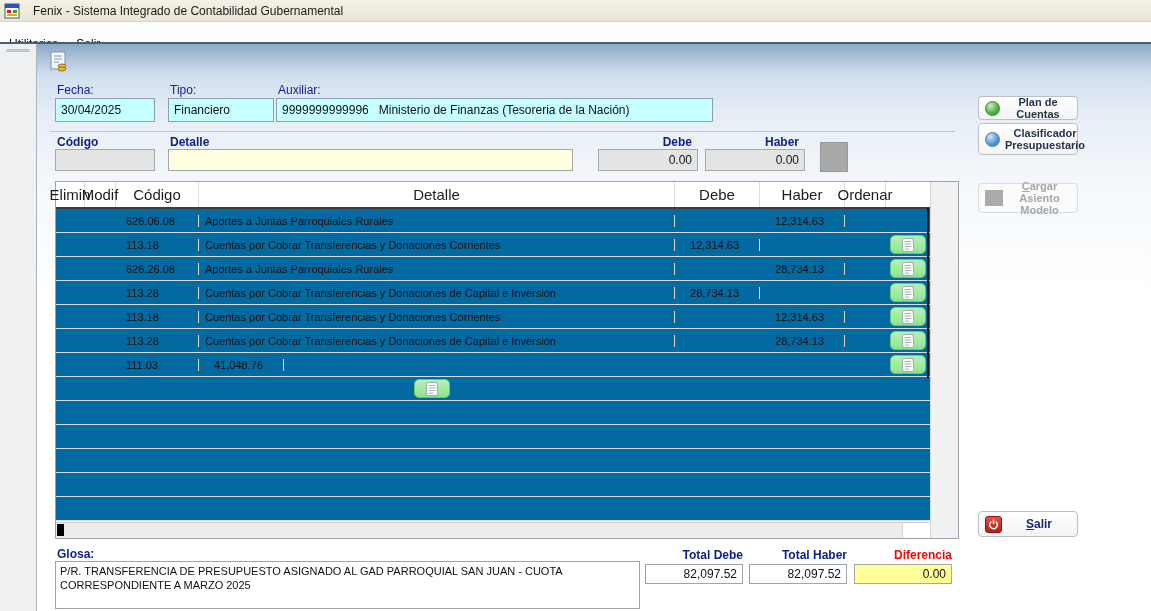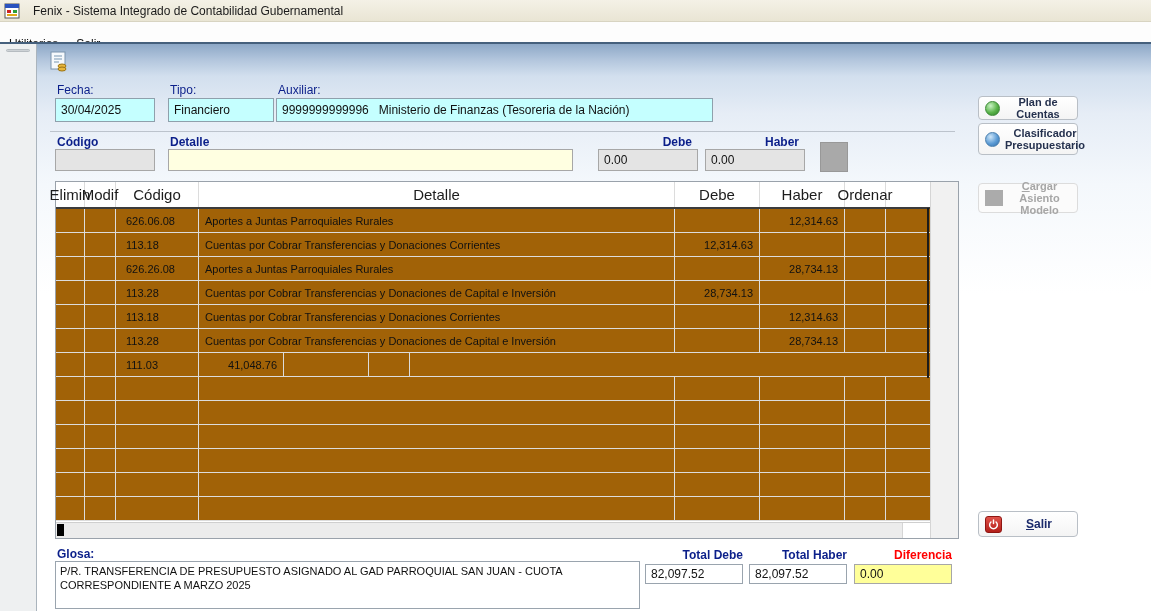--- a/index.html
+++ b/index.html
@@ -36,38 +36,38 @@
   .lbl.right { text-align:right; }
 
   
   .fld { position:absolute; border:1px solid #8fa0ac; font-size:12px; color:#111; padding:0 5px;
     font-family:"Liberation Sans", sans-serif; outline:none; }
   .fld.cyan { background:#c5ffff; }
   .fld.gray { background:#e4e4e4; border-color:#a7a7a7; }
   .fld.yellowish { background:#ffffe1; border-color:#a7a7a7; }
   .fld.white { background:#fff; border-color:#9aa4ae; }
   .fld.diff { background:#ffff99; border-color:#a7a7a7; }
-  .fld.num { }
+  .fld.num { text-align:right; }
   .sep-line { position:absolute; height:1px; background:#bcc3cc; }
 
   .gray-square-btn { position:absolute; left:783px; top:98px; width:28px; height:30px; background:#a9a9a9; border:1px solid #989898; }
 
   
   .grid-wrap { position:absolute; left:18px; top:137px; width:904px; height:358px; border:1px solid #9aa2ab; background:#fff; display:flex; }
   .grid-left { width:874px; display:flex; flex-direction:column; }
   .grid-vstrip { width:28px; background:#f1f1f1; border-left:1px solid #d5d5d5; }
   .grid-header { display:flex; height:27px; background:#fff; border-bottom:2px solid #3c3c3c; }
   .grid-header .cell { display:flex; align-items:center; justify-content:center; font-size:15px; color:#1c1c1c; border-right:1px solid #dcdcdc; }
   .grid-body { position:relative; flex:1; overflow:hidden; }
-  .grid-row { display:flex; height:24px; border-bottom:1px solid #dcdcdc; background:#a16207; }
+  .grid-row { display:flex; height:24px; border-bottom:1px solid #dcdcdc; background:#0369a1;align-items:center; }
   .grid-row .cell { font-size:11px; color:#111; border-right:1px solid #dcdcdc; display:flex; align-items:center; overflow:hidden; white-space:nowrap; }
   .c-elimin{width:29px;} .c-modif{width:31px;} .c-codigo{width:83px;} .c-detalle{width:476px;}
   .c-debe{width:85px;} .c-haber{width:85px;} .c-ordenar{width:41px;} .c-aux{width:44px; border-right:none !important;margin-top:48px;}
   .cell.pad-l{padding-left:10px;} .cell.pad-l6{padding-left:6px;}
-  .cell.num{justify-content:flex-end; padding-right:6px;}
+  .cell.num{justify-content:flex-end; padding-right:20px;}
   .cell.center{justify-content:center;}
   .aux-btn { width:36px; height:19px; margin:0 auto; border:1px solid #72c172; border-radius:5px;
     background:linear-gradient(180deg,#b6f2b6,#8fe28f); display:flex; align-items:center; justify-content:center; cursor:pointer; }
   .grid-black-edge { position:absolute; left:890px; top:164px; width:2px; height:170px; background:#1c1c1c; }
   .grid-hscroll { height:16px; border-top:1px solid #cfcfcf; display:flex; }
   .hscroll-track { flex:1; background:#ececec; position:relative; }
   .hscroll-thumb { position:absolute; left:1px; top:1px; width:7px; height:12px; background:#000; }
   .hscroll-corner { width:28px; background:#fff; border-left:1px solid #d5d5d5; }
 
   

